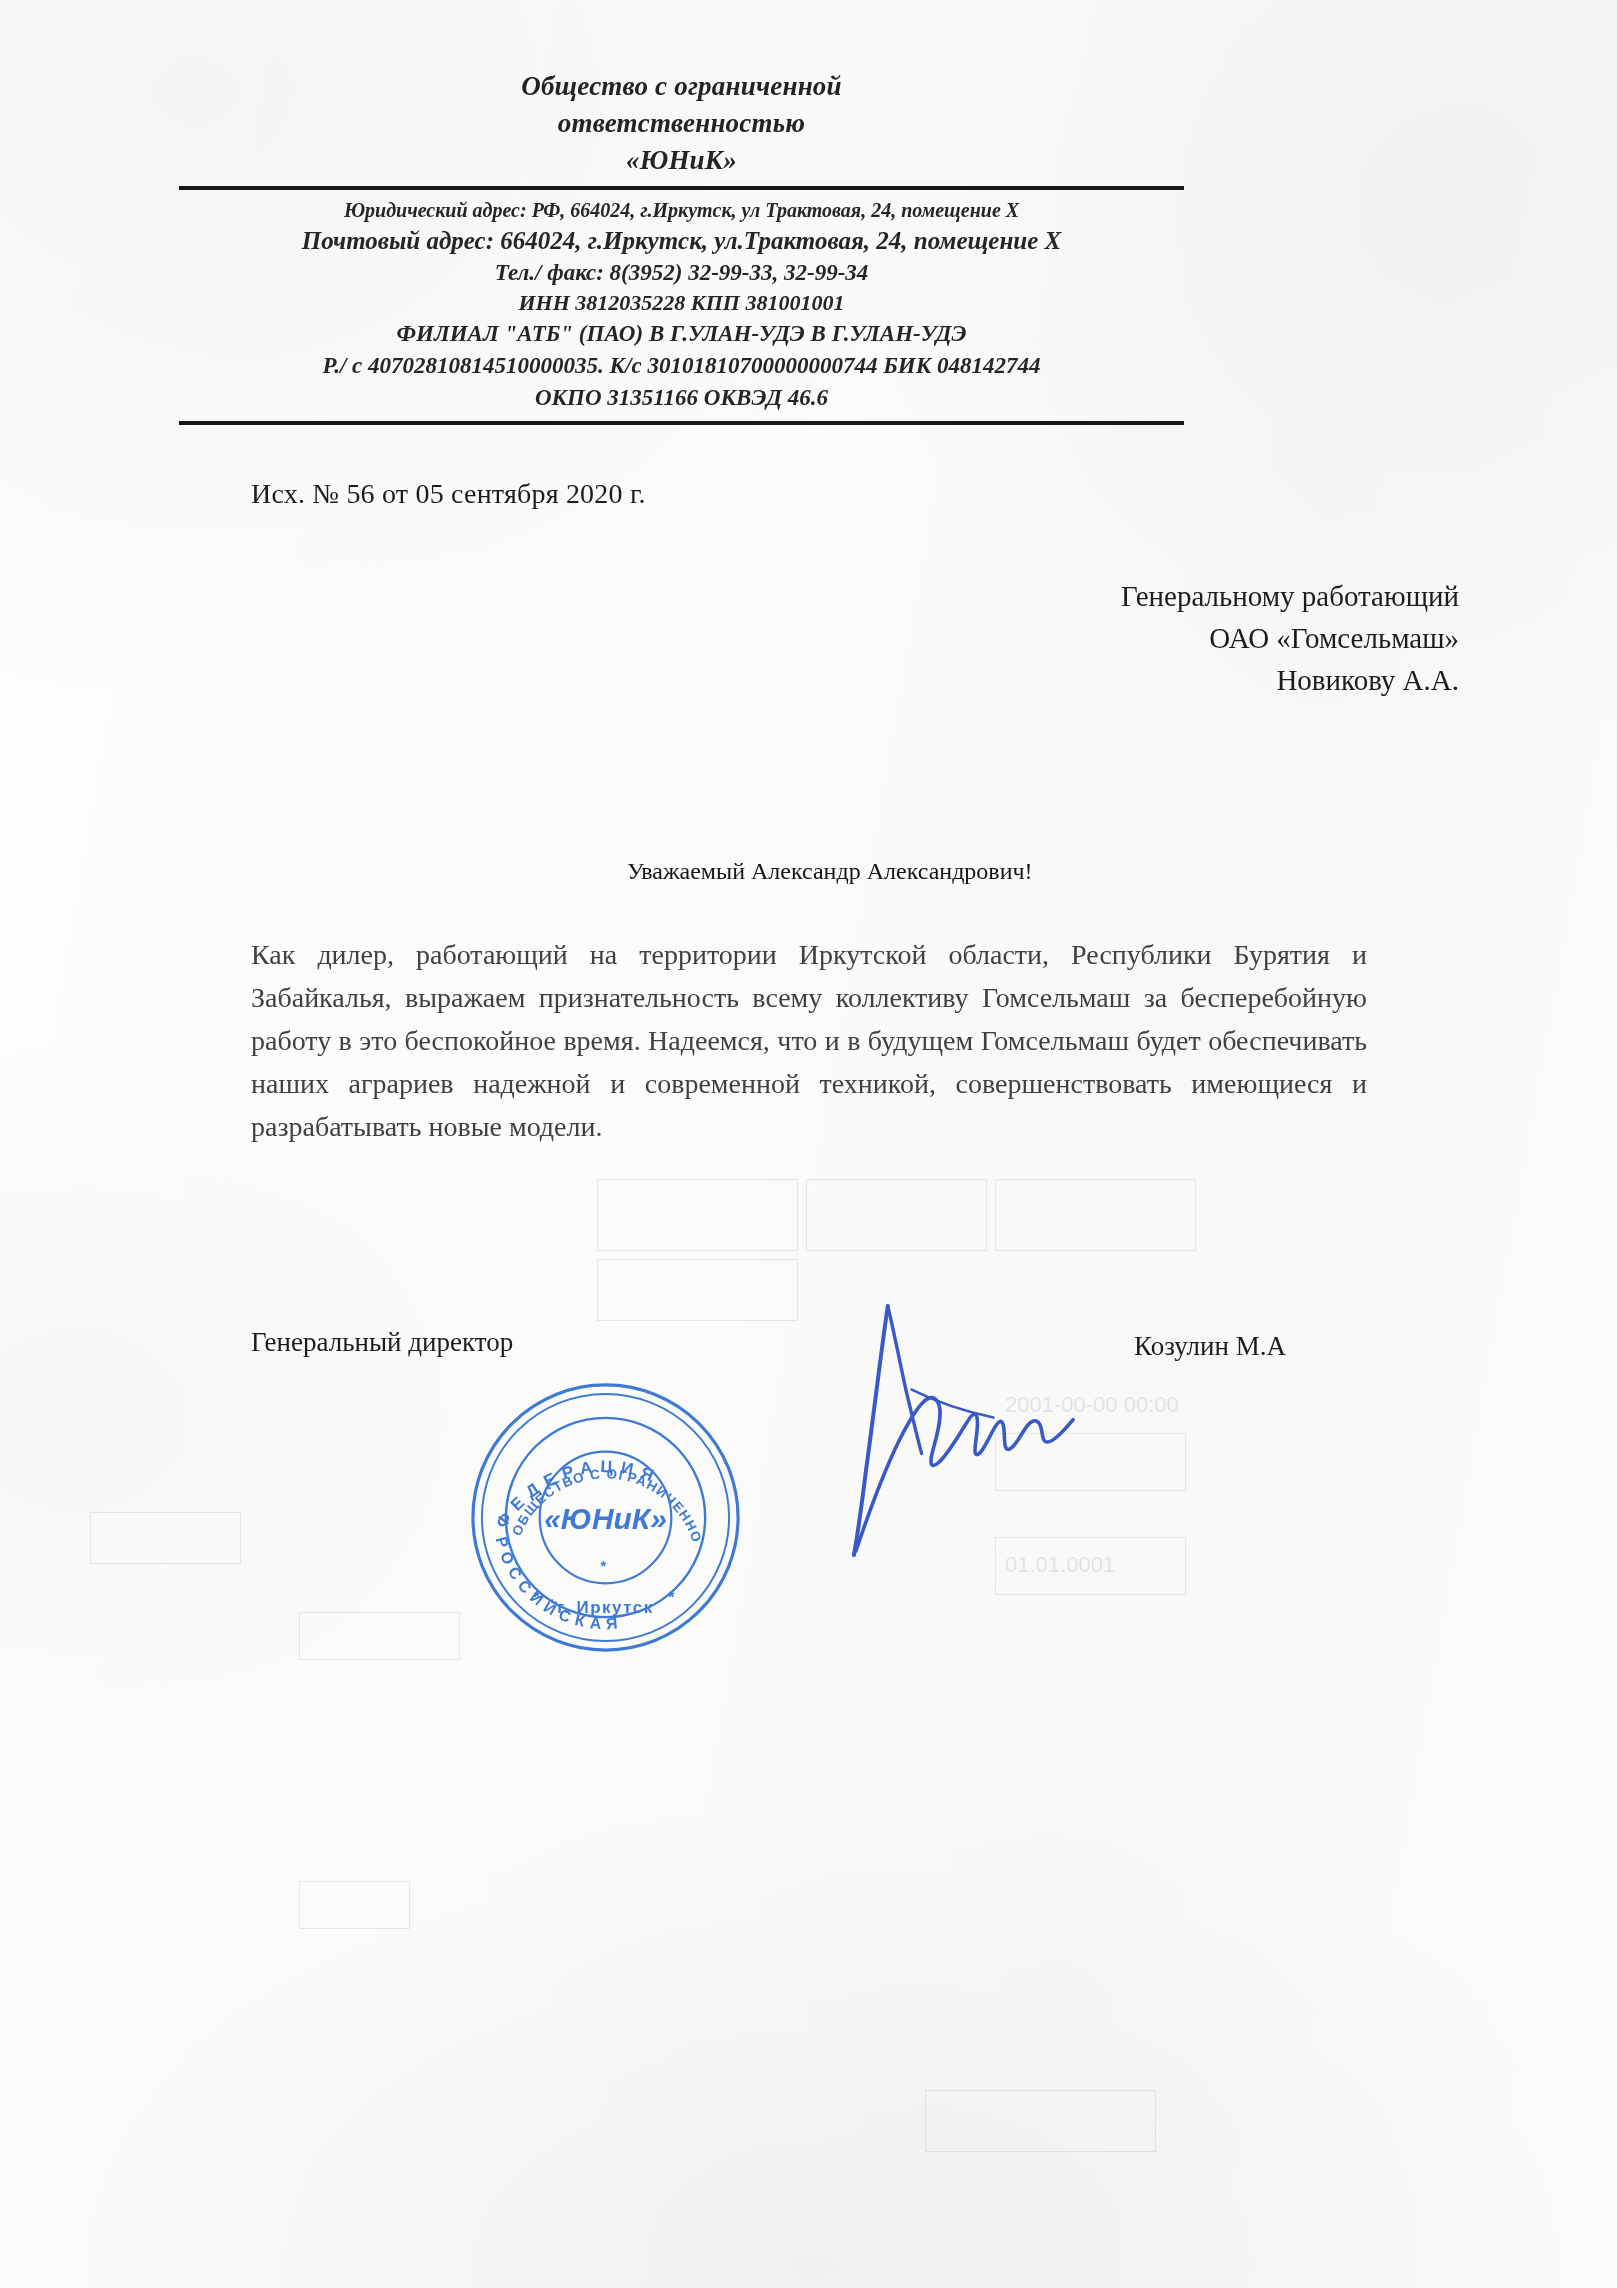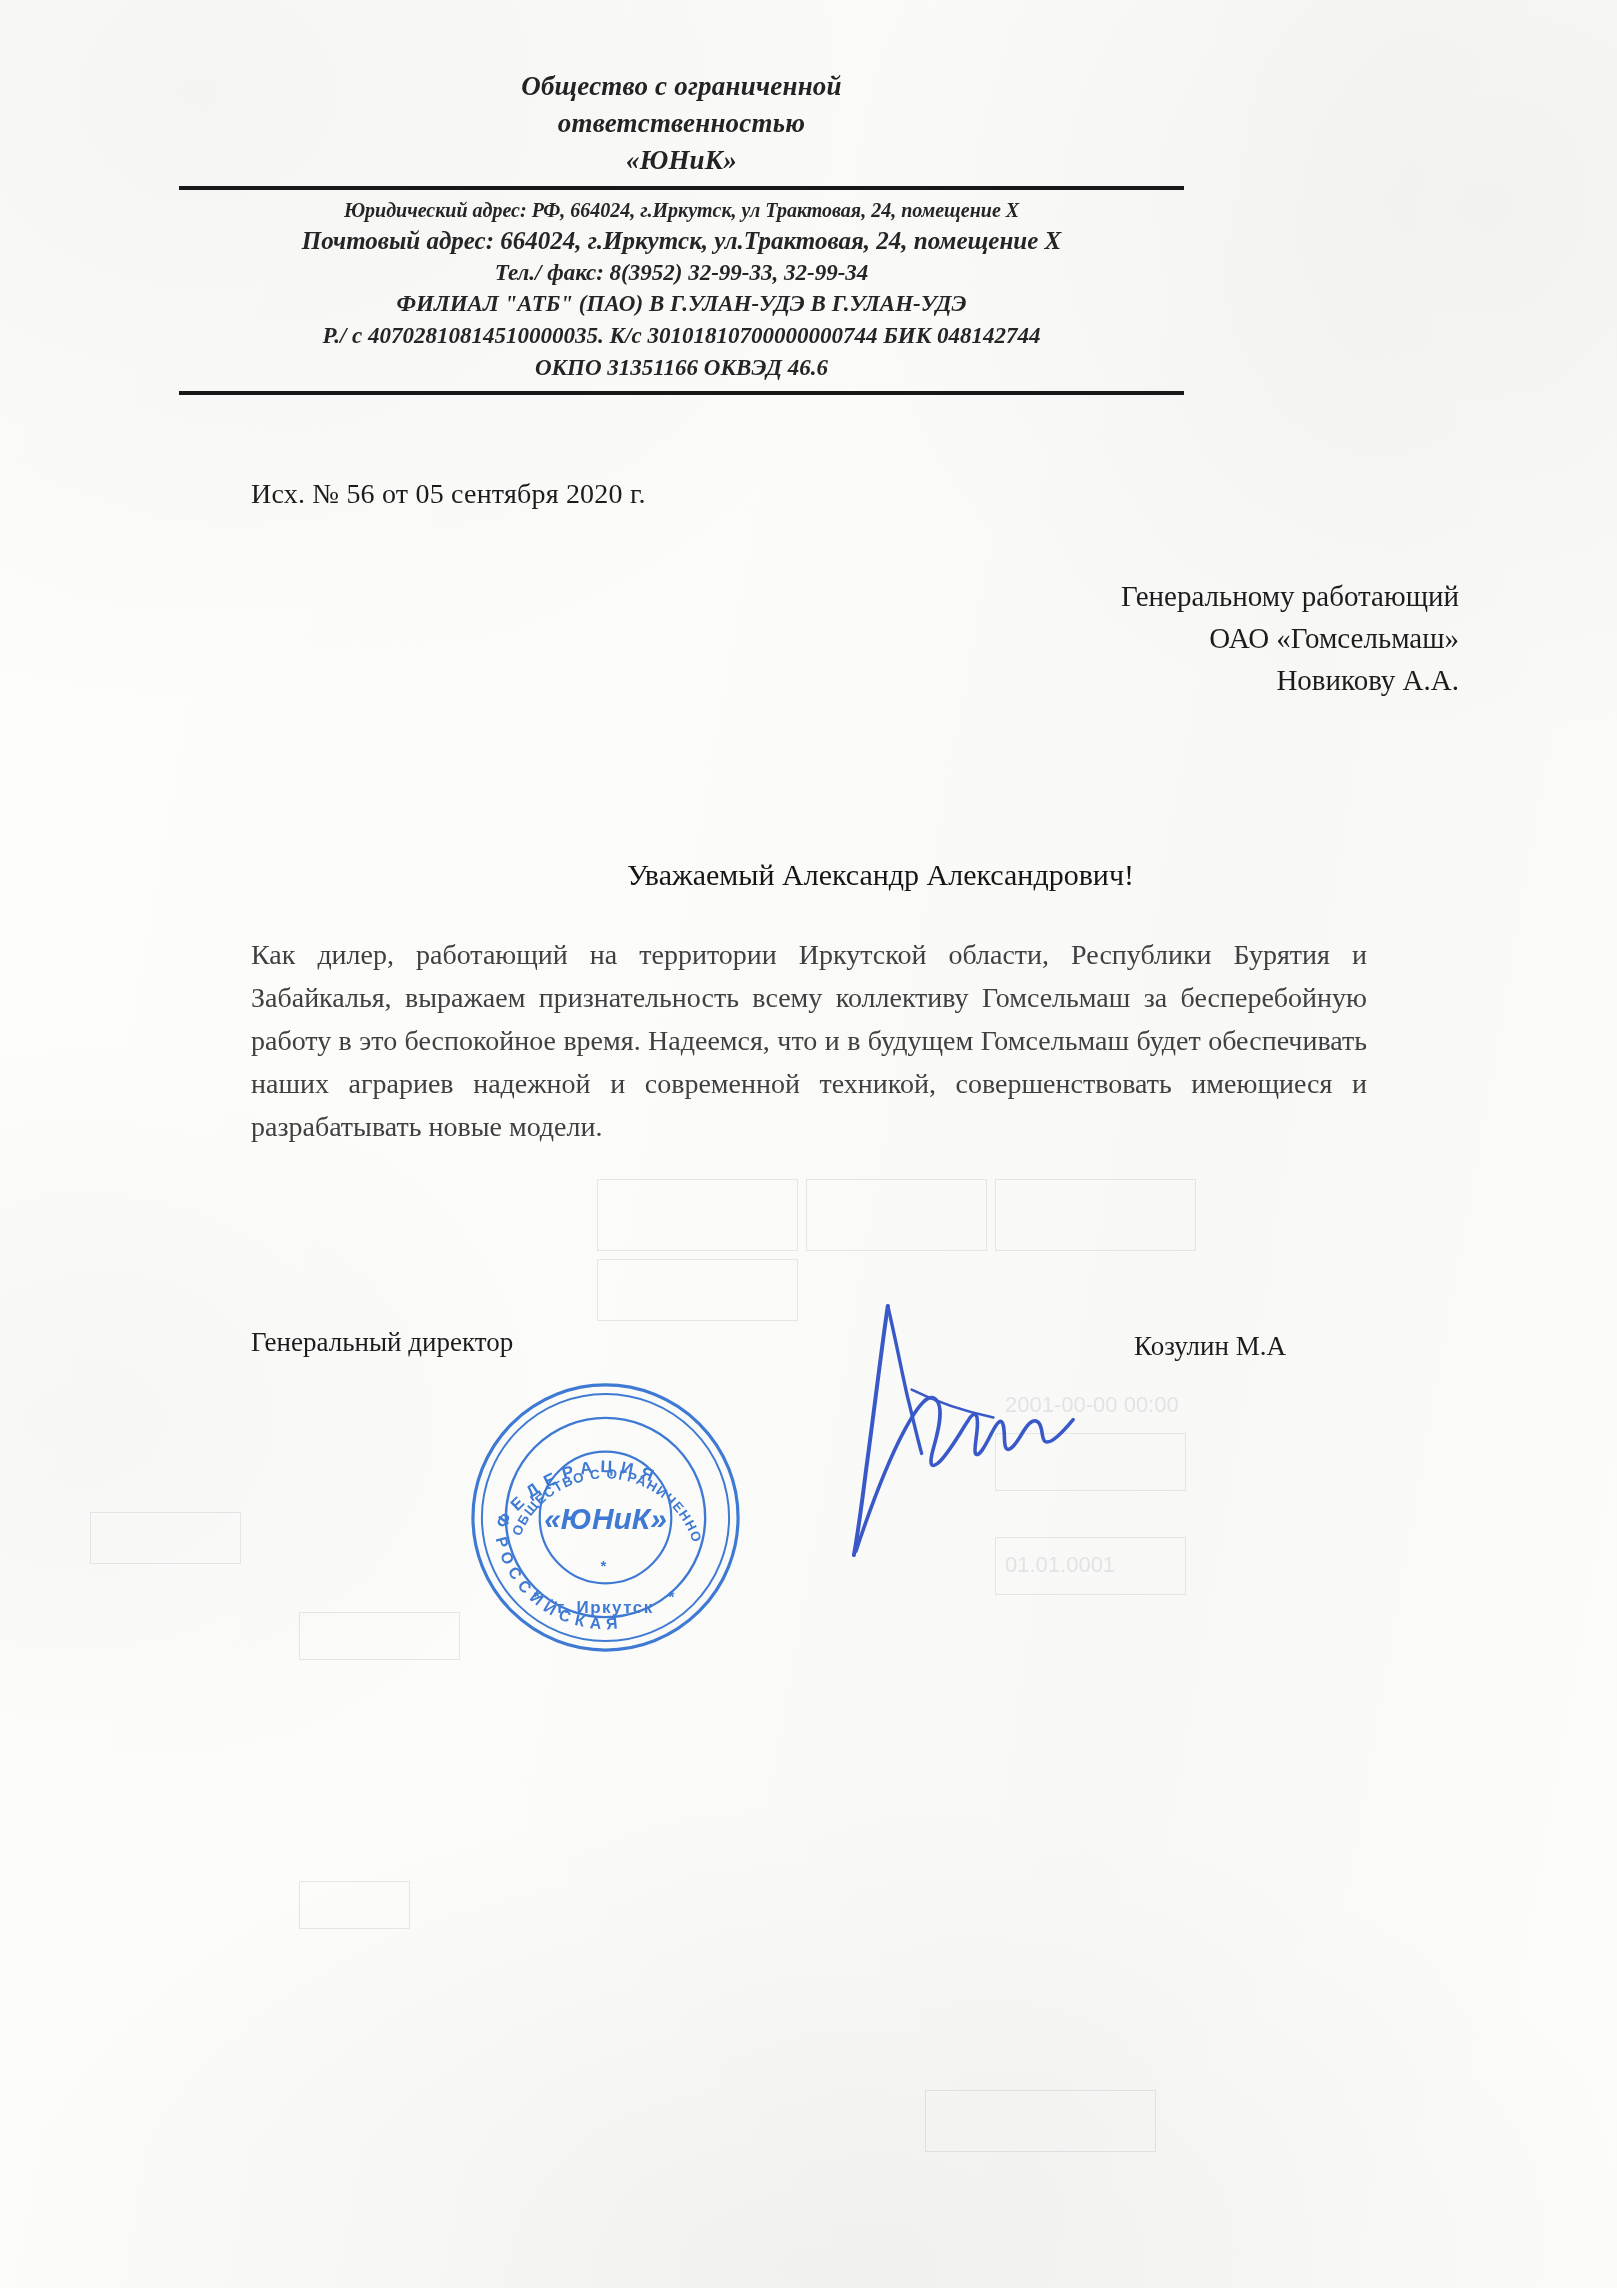--- a/index.html
+++ b/index.html
@@ -104,21 +104,21 @@
     text-align: right;
     font-size: 29px;
     line-height: 42px;
     color: #1c1c1c;
   }
 
   .salutation {
     position: absolute;
     left: 627px;
     top: 858px;
-    font-size: 30px;
+    font-size: 24px;
     color: #151515;
   }
 
   .body-text {
     position: absolute;
     left: 251px;
     top: 933px;
     width: 1116px;
     font-size: 28px;
     line-height: 43px;
@@ -190,20 +190,21 @@
     <div class="letterhead">
       <div class="lh-title">Общество с ограниченной</div>
       <div class="lh-title">ответственностью</div>
       <div class="lh-title">«ЮНиК»</div>
 
       <div class="rule"></div>
 
       <div class="lh-line s1">Юридический адрес: РФ, 664024, г.Иркутск, ул Трактовая, 24, помещение X</div>
       <div class="lh-line s2">Почтовый адрес: 664024, г.Иркутск, ул.Трактовая, 24, помещение X</div>
       <div class="lh-line s3">Тел./ факс: 8(3952) 32-99-33, 32-99-34</div>
+      <div class="lh-line s4">ИНН 3812035228 КПП 381001001</div>
       <div class="lh-line s5">ФИЛИАЛ "АТБ" (ПАО) В Г.УЛАН-УДЭ В Г.УЛАН-УДЭ</div>
       <div class="lh-line s6">Р./ с 40702810814510000035. К/с 30101810700000000744 БИК 048142744</div>
       <div class="lh-line s7">ОКПО 31351166 ОКВЭД 46.6</div>
 
       <div class="rule thin"></div>
     </div>
 
     <div class="outgoing">Исх. № 56 от 05 сентября 2020 г.</div>
 
     <div class="addressee">

